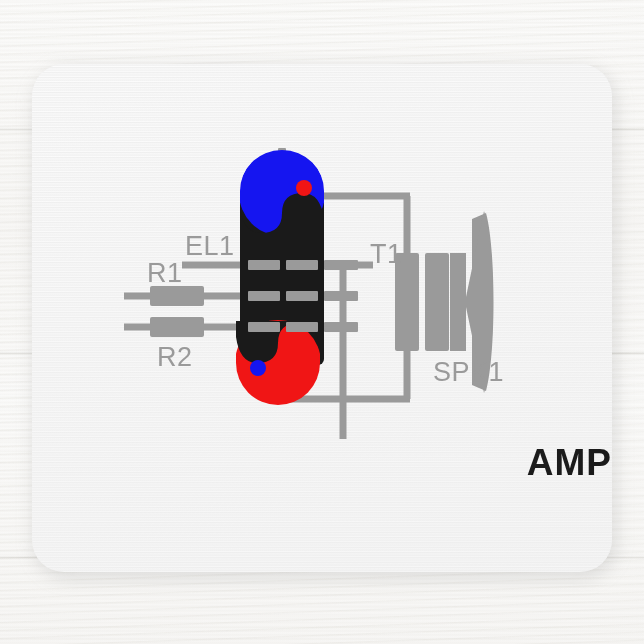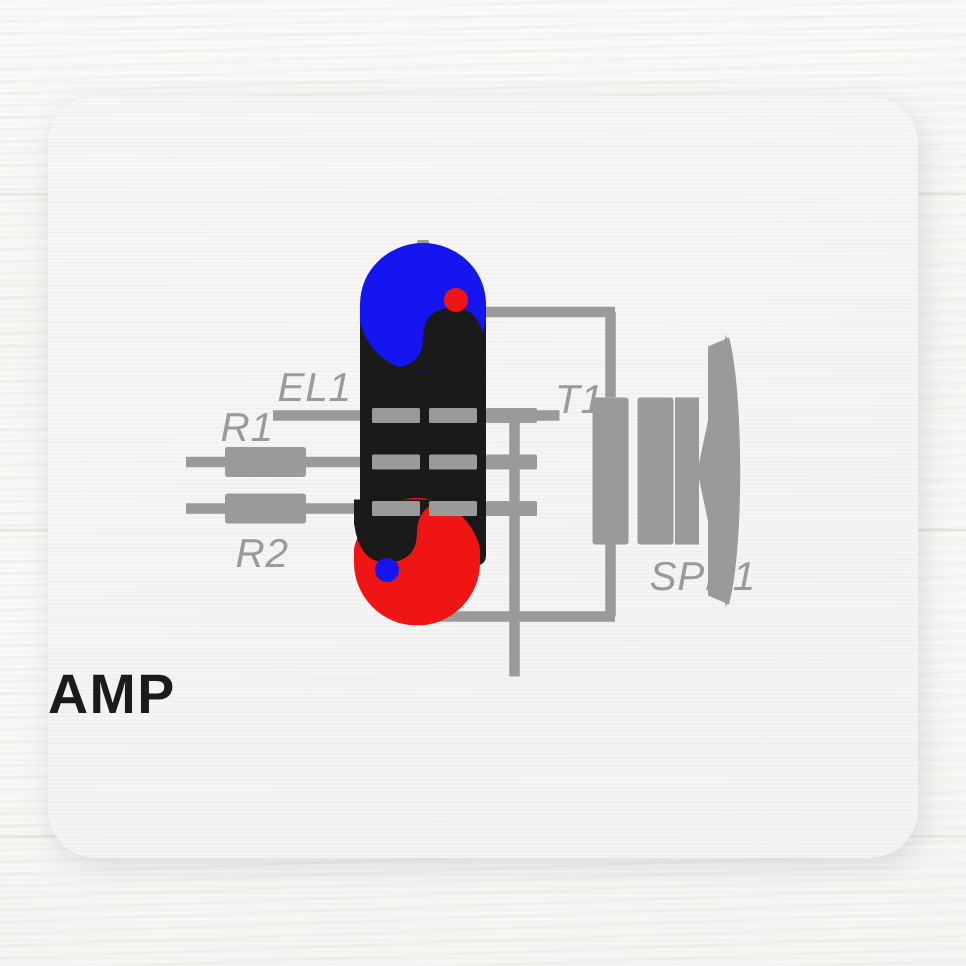--- a/index.html
+++ b/index.html
@@ -106,33 +106,32 @@
         rgba(236,236,236,0.85) 1px,
         rgba(240,240,240,0.0) 2.5px
       );
     opacity: .85;
     pointer-events: none;
   }
 
   
   .art {
     position: absolute;
-    left: 0; top: 15px;
+    left: 0; top: 3px;
     width: 580px;
     height: 508px;
-    font-style: italic;
   }
   .art svg { display: block; }
 
   .amp-title {
     position: absolute;
     left: 0;
     top: 378px;
     width: 580px;
-    text-align: left;
+    text-align: right;
     font-family: "Liberation Sans", sans-serif;
     font-size: 37px;
     font-weight: bold;
     letter-spacing: 1px;
     color: #1b1b1b;
   }
 
   .sch-label {
     font-family: "Liberation Sans", sans-serif;
     font-size: 27px;

